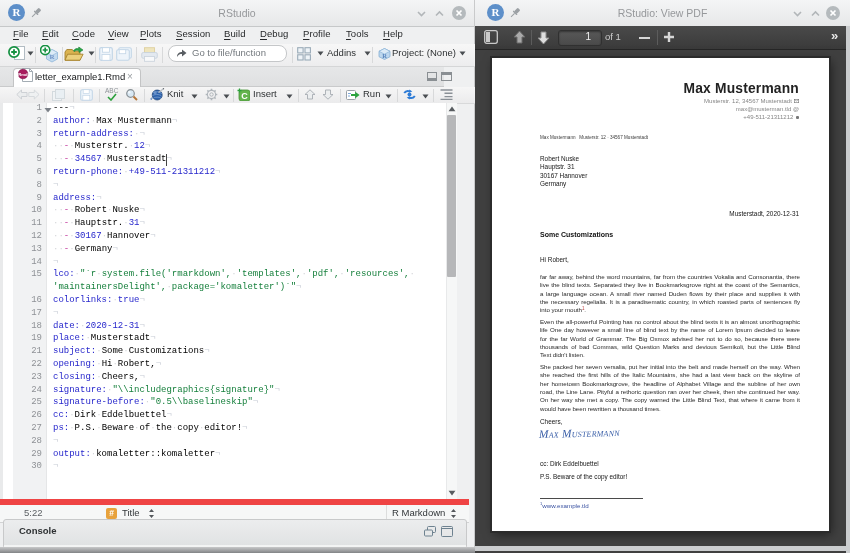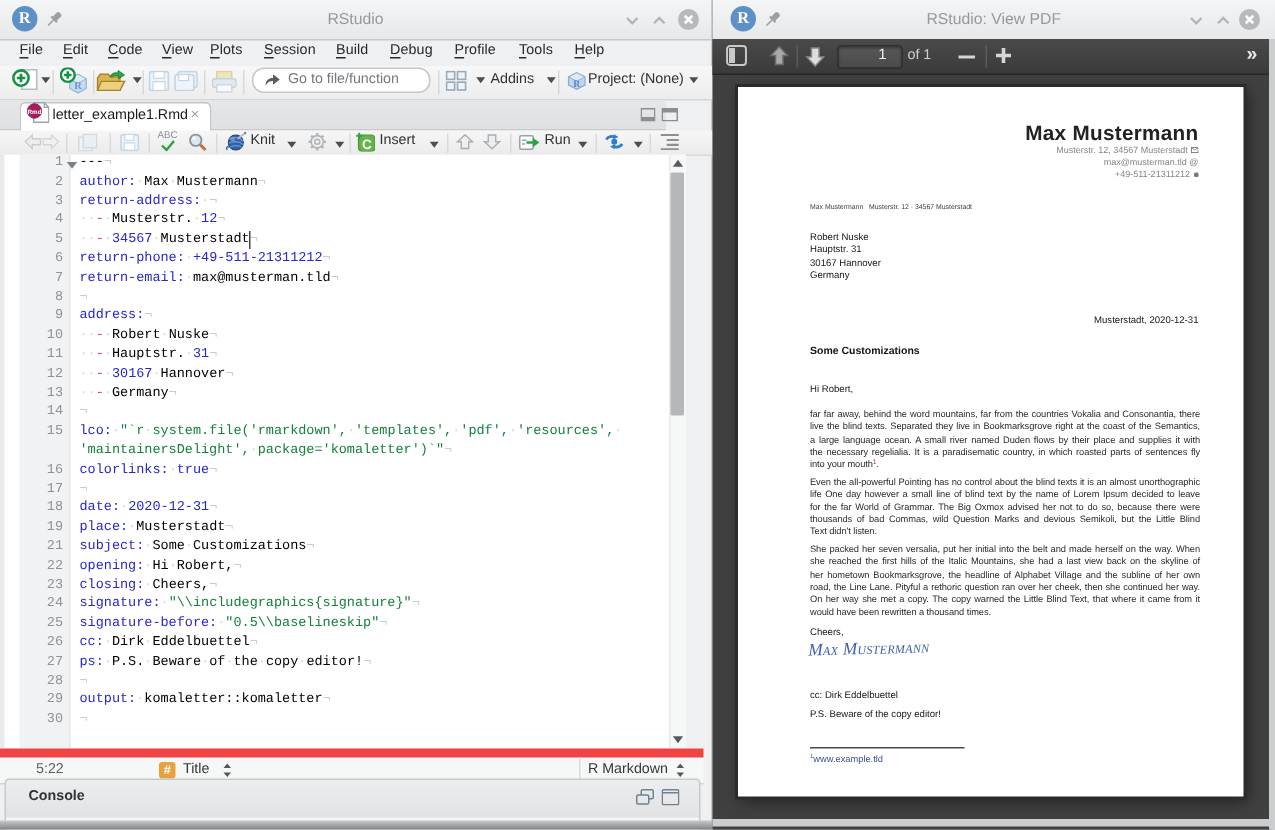--- a/index.html
+++ b/index.html
@@ -268,21 +268,20 @@
  <div class="a" id="editor" style="left:0;top:103px;width:457px;height:396px;background:#fff;overflow:hidden;">
       <div style="position:absolute;left:13px;top:0;width:33px;height:396px;background:#f1f2f3;border-right:1px solid #e5e6e7;"></div>
       <div style="position:absolute;left:0;top:0;width:3px;height:396px;background:#e9eaeb;"></div>
       <div class="mono" style="position:absolute;left:0;top:-1px;width:455px;">
         <div class="cr"><span class="gn">1</span><span class="cd">---<span class="e">¬</span></span></div>
         <div class="cr"><span class="gn">2</span><span class="cd"><span class="k">author:</span><span class="w">·</span>Max<span class="w">·</span>Mustermann<span class="e">¬</span></span></div>
         <div class="cr"><span class="gn">3</span><span class="cd"><span class="k">return-address:</span><span class="w">·</span><span class="e">¬</span></span></div>
         <div class="cr"><span class="gn">4</span><span class="cd"><span class="w">·</span><span class="w">·</span><span class="m">-</span><span class="w">·</span>Musterstr.<span class="w">·</span><span class="k">12</span><span class="e">¬</span></span></div>
         <div class="cr"><span class="gn">5</span><span class="cd"><span class="w">·</span><span class="w">·</span><span class="m">-</span><span class="w">·</span><span class="k">34567</span><span class="w">·</span>Musterstadt<span class="e">¬</span></span></div>
         <div class="cr"><span class="gn">6</span><span class="cd"><span class="k">return-phone:</span><span class="w">·</span><span class="k">+49-511-21311212</span><span class="e">¬</span></span></div>
-        <div class="cr"><span class="gn">7</span><span class="cd"><span class="k">return-email:</span><span class="w">·</span>max@musterman.tld<span class="e">¬</span></span></div>
         <div class="cr"><span class="gn">8</span><span class="cd"><span class="e">¬</span></span></div>
         <div class="cr"><span class="gn">9</span><span class="cd"><span class="k">address:</span><span class="e">¬</span></span></div>
         <div class="cr"><span class="gn">10</span><span class="cd"><span class="w">·</span><span class="w">·</span><span class="m">-</span><span class="w">·</span>Robert<span class="w">·</span>Nuske<span class="e">¬</span></span></div>
         <div class="cr"><span class="gn">11</span><span class="cd"><span class="w">·</span><span class="w">·</span><span class="m">-</span><span class="w">·</span>Hauptstr.<span class="w">·</span><span class="k">31</span><span class="e">¬</span></span></div>
         <div class="cr"><span class="gn">12</span><span class="cd"><span class="w">·</span><span class="w">·</span><span class="m">-</span><span class="w">·</span><span class="k">30167</span><span class="w">·</span>Hannover<span class="e">¬</span></span></div>
         <div class="cr"><span class="gn">13</span><span class="cd"><span class="w">·</span><span class="w">·</span><span class="m">-</span><span class="w">·</span>Germany<span class="e">¬</span></span></div>
         <div class="cr"><span class="gn">14</span><span class="cd"><span class="e">¬</span></span></div>
         <div class="cr"><span class="gn">15</span><span class="cd"><span class="k">lco:</span><span class="w">·</span><span class="s">"`r</span><span class="w">·</span><span class="s">system.file('rmarkdown',</span><span class="w">·</span><span class="s">'templates',</span><span class="w">·</span><span class="s">'pdf',</span><span class="w">·</span><span class="s">'resources',</span><span class="w">·</span></span></div>
         <div class="cr"><span class="gn"></span><span class="cd"><span class="s">'maintainersDelight',</span><span class="w">·</span><span class="s">package='komaletter')`"</span><span class="e">¬</span></span></div>
         <div class="cr"><span class="gn">16</span><span class="cd"><span class="k">colorlinks:</span><span class="w">·</span><span class="k">true</span><span class="e">¬</span></span></div>

